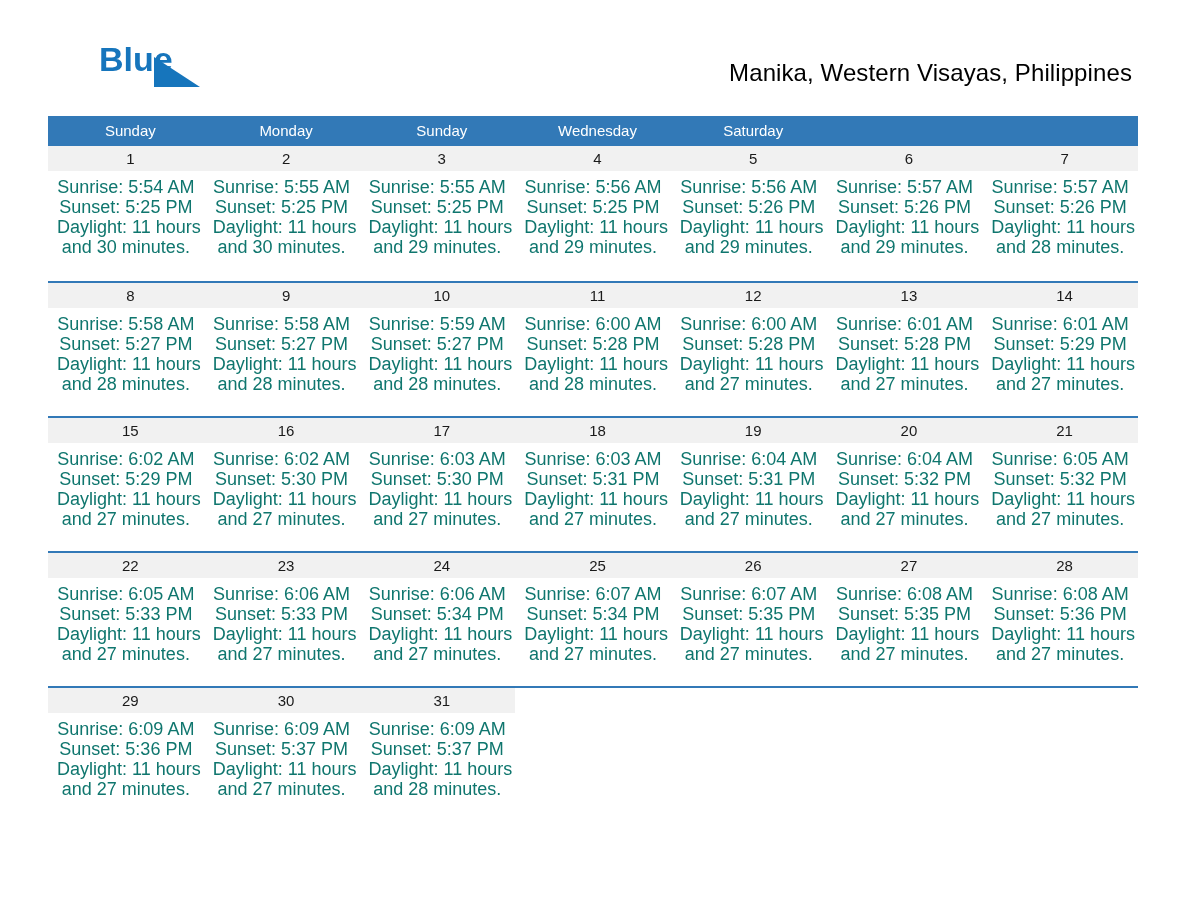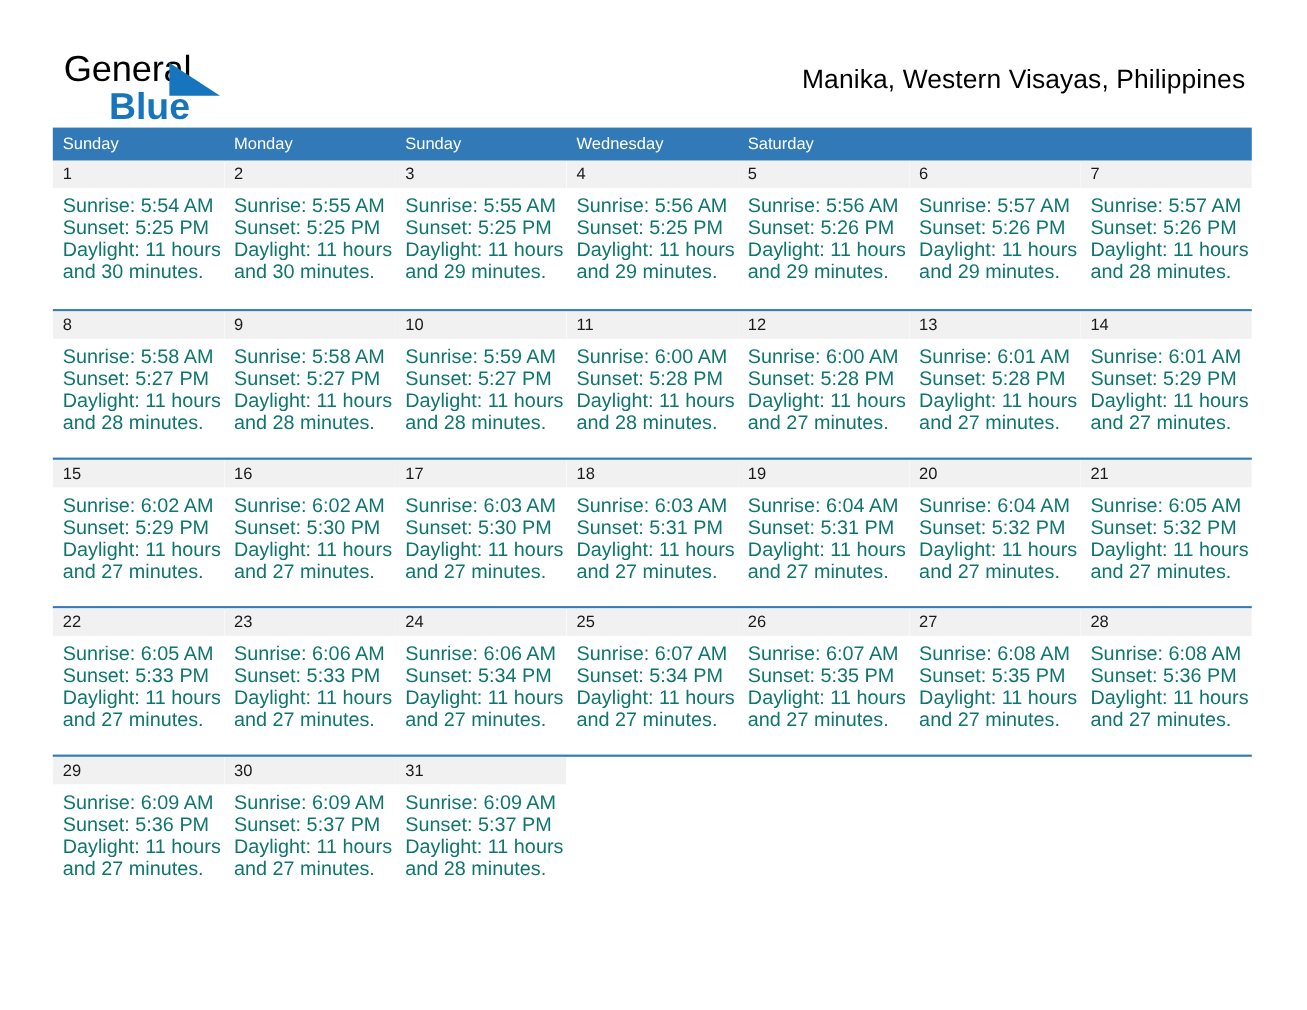--- a/index.html
+++ b/index.html
@@ -82,20 +82,21 @@
     line-height: 30px;
     color: #000000;
     margin: 12px 0 0 0;
     letter-spacing: 0.1px;
   }
 
   
   .calendar {
     margin: 0 50px 0 48px;
     width: 1090px;
+    text-align: center;
   }
   .dow-row {
     display: grid;
     grid-template-columns: repeat(7, 1fr);
     background: #3279b7;
     height: 30px;
   }
   .dow {
     color: #ffffff;
     font-size: 15px;
@@ -136,21 +137,20 @@
   .details div { white-space: nowrap; }
 </style>
 </head>
 <body>
 
 <div class="page">
 
   <div class="header">
 
     <div class="brand">
-      <span class="brand-general">General</span>
       <span class="brand-triangle"></span>
       <span class="brand-blue">Blue</span>
     </div>
 
     <div class="titles">
       <div class="cal-subtitle">Manika, Western Visayas, Philippines</div>
     </div>
 
   </div>
 

